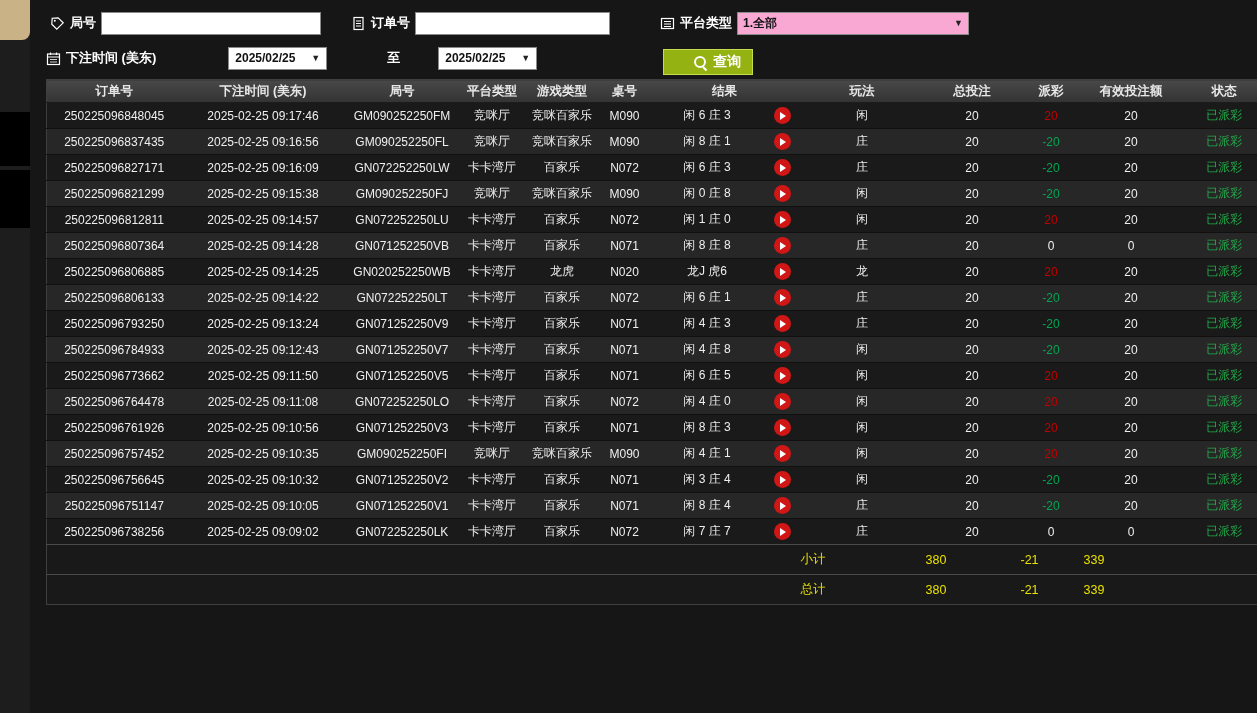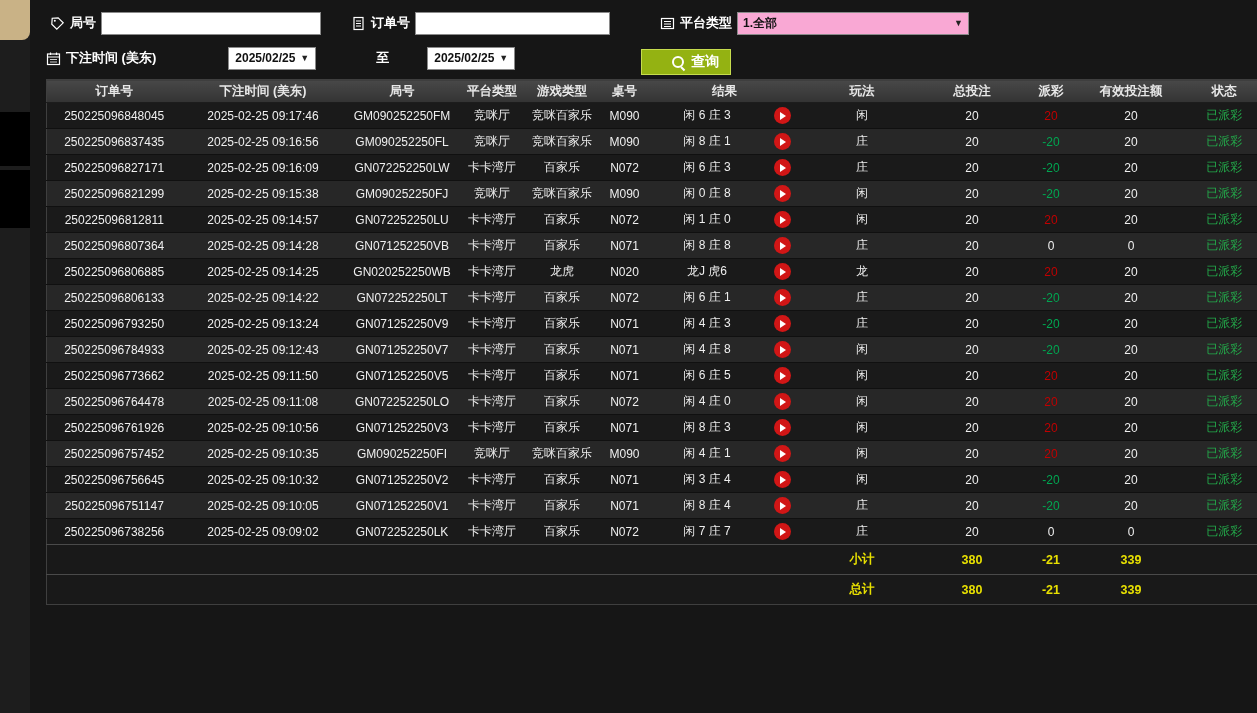--- a/index.html
+++ b/index.html
@@ -26,21 +26,21 @@
   .frow { display: flex; align-items: center; height: 28px; margin-bottom: 7px; color: #fff; font-size: 13px; font-weight: bold; }
   .fgroup { display: flex; align-items: center; gap: 5px; }
   .ficon { width: 15px; height: 15px; display: inline-flex; }
   input.text { height: 23px; border: 1px solid #8a8a8a; background: #fff; color: #111; font-size: 12px; padding: 0 4px; }
   .w-round { width: 220px; }
   .w-order { width: 195px; }
   .select-box { width: 232px; height: 23px; background: #f9a8d4; color: #111; font-size: 12px; font-weight: bold;
     display: inline-flex; align-items: center; justify-content: space-between; padding: 0 5px; border: 1px solid #8a8a8a; cursor: pointer; }
   .caret { font-size: 9px; color: #222; }
   .date-btn { height: 23px; background: #fff; color: #111; font-size: 12px; font-weight: bold;
-    display: inline-flex; align-items: center; gap: 5px; padding: 0 6px; border: 1px solid #8a8a8a; cursor: pointer; text-align: right; }
+    display: inline-flex; align-items: center; gap: 16px; padding: 0 6px; border: 1px solid #8a8a8a; cursor: pointer; text-align: right; }
   .to-label { color: #fff; font-weight: bold; }
   .query-btn { height: 26px; padding: 0 11px; background: #94b212; border: 1px solid #c6dc4e; color: #fff;
     font-weight: bold; font-size: 14px; display: inline-flex; align-items: center; gap: 6px; cursor: pointer; position: relative; top: 4px; }
   .mag { position: relative; width: 13px; height: 13px; display: inline-block; }
   .mag::before { content: ""; position: absolute; left: 0; top: 0; width: 8px; height: 8px; border: 2px solid #fff; border-radius: 50%; }
   .mag::after { content: ""; position: absolute; left: 9px; top: 10px; width: 5px; height: 2px; background: #fff; transform: rotate(45deg); transform-origin: left center; }
 
   
   table.grid { border-collapse: collapse; table-layout: fixed; width: 1223px; margin: 6px 2px 0 2px;
     border: 1px solid #3f3f3f; font-size: 12px; }
@@ -49,21 +49,21 @@
   tbody td { height: 26px; text-align: center; color: #efefef; white-space: nowrap; overflow: hidden; }
   tbody tr { border-bottom: 1px solid #101010; cursor: pointer; }
   tbody tr:nth-child(odd)  { background: #1a1a1a; }
   tbody tr:nth-child(even) { background: #272727; }
   td[data-field="status"] { color: #23aa4a; }
   td.pos { color: #c00000; }
   td.neg { color: #00a651; }
   .play-wrap { display: inline-flex; align-items: center; justify-content: center; width: 17px; height: 17px;
     border-radius: 50%; background: #d11616; cursor: pointer; vertical-align: middle; }
   .play-tri { width: 0; height: 0; border-left: 6px solid #fff; border-top: 4px solid transparent; border-bottom: 4px solid transparent; margin-left: 2px; }
-  tfoot td { height: 30px; text-align: center; background: #191919; color: #e8e000; font-weight: bold;
+  tfoot td { height: 30px; background: #191919; color: #e8e000; font-weight: normal;
     border-top: 1px solid #4a4a4a; font-size: 12.5px; }
 </style>
 </head>
 <body>
 
 <div class="app">
 
   <div class="left-rail">
     <div class="rail-tab"></div>
     <div class="rail-block rb1"></div>

